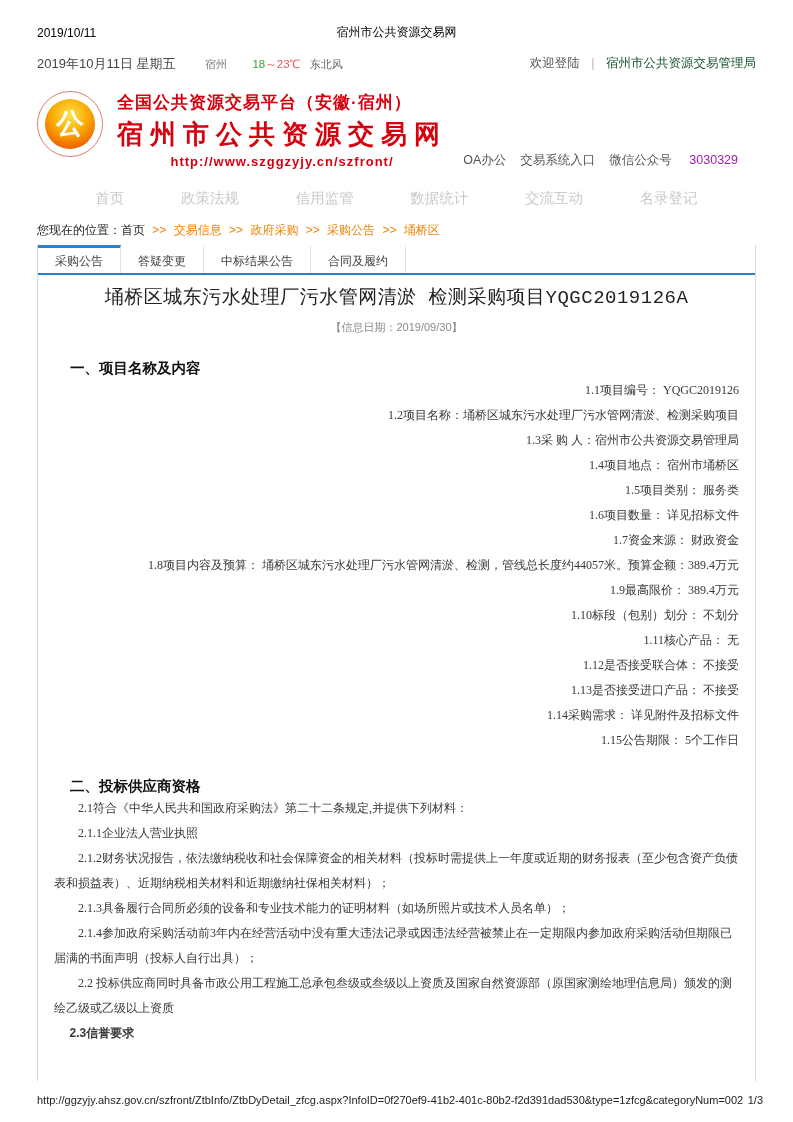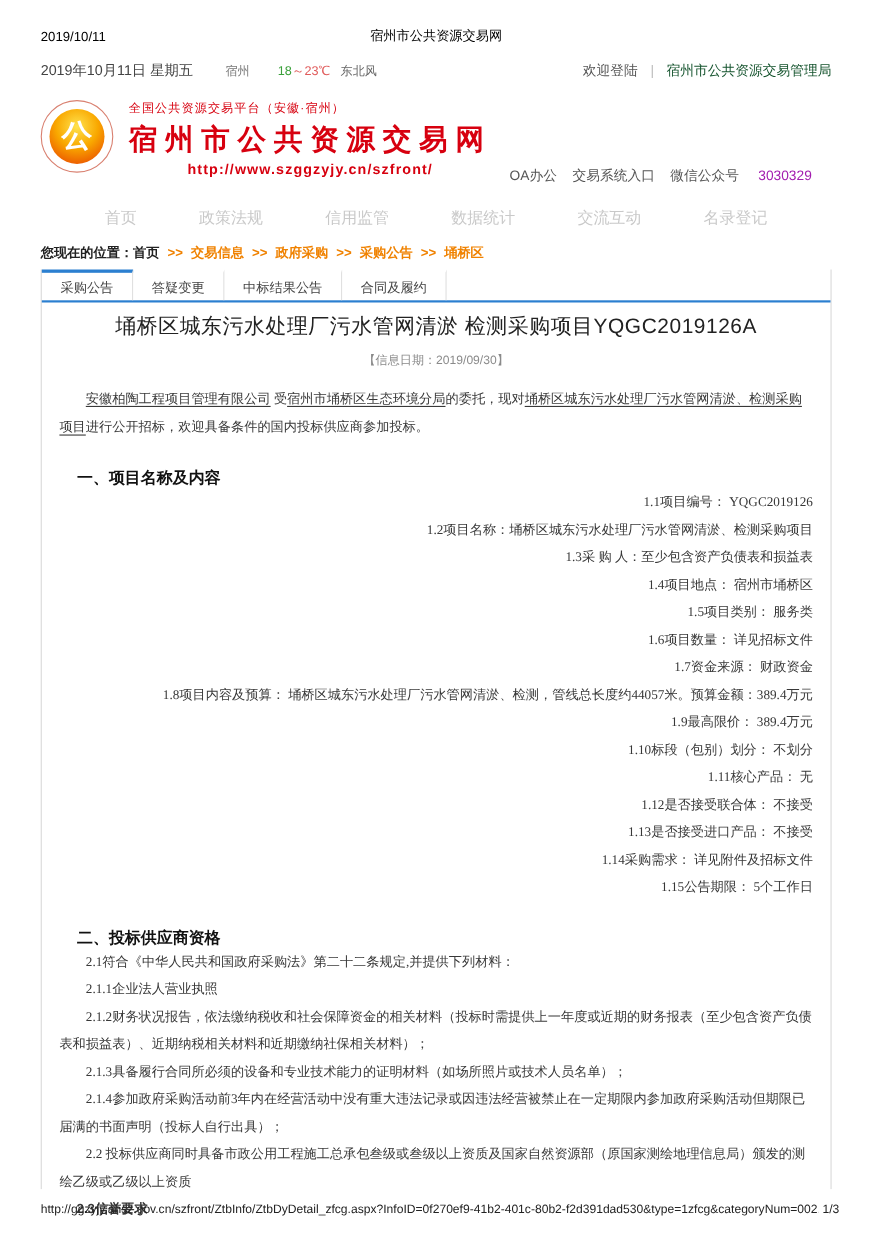--- a/index.html
+++ b/index.html
@@ -12,65 +12,65 @@
   .print-header { display:flex; align-items:center; padding-top:24px; font-size:12px; color:#000; }
   .ph-left  { width:200px; }
   .ph-center{ flex:1; text-align:center; }
   .ph-right { width:200px; }
   .print-footer { position:absolute; left:37px; right:30px; bottom:16px;
                   display:flex; justify-content:space-between; font-size:11px; color:#222; white-space:nowrap; }
   .pf-url { overflow:hidden; }
   .pf-page{ margin-left:4px; }
 
   
-  .topbar { display:flex; justify-content:space-between; align-items:flex-end; margin-top:14px; font-size:12.5px; color:#555; }
+  .topbar { display:flex; justify-content:space-between; align-items:flex-start; margin-top:14px; font-size:12.5px; color:#555; }
   .tb-date { font-size:13px; color:#444; }
   .tb-city { margin-left:26px; font-size:11px; color:#777; }
   .tb-temp { margin-left:22px; font-size:11.5px; }
   .t-low  { color:#3ba03b; }
   .t-high { color:#e05a5a; }
   .tb-wind { margin-left:6px; font-size:11px; color:#666; }
   .tb-div { margin:0 8px; color:#bbb; }
   .tb-org { color:#14532d; cursor:pointer; text-decoration:none; }
 
   
   .header { position:relative; display:flex; margin-top:18px; height:82px; }
   .logo { width:66px; height:66px; border-radius:50%; background:#fff; border:1.5px solid #d98070;
           display:flex; align-items:center; justify-content:center; flex:none; cursor:pointer; }
   .logo-inner { width:50px; height:50px; border-radius:50%; color:#fff; font-weight:bold; font-size:28px;
           background:radial-gradient(circle at 50% 32%, #ffe24d 0%, #f9a800 45%, #ee6500 78%, #e43d00 100%);
           display:flex; align-items:center; justify-content:center; }
   .brand { margin-left:14px; }
-  .brand-top  { color:#d7000f; font-weight:normal; font-size:11px; letter-spacing:1px; }
+  .brand-top  { color:#d7000f; font-weight:bold; font-size:17px; letter-spacing:1px; }
   .brand-name { color:#d7000f; font-weight:bold; font-size:26px; letter-spacing:7px; margin-top:3px; white-space:nowrap; }
   .brand-url  { color:#d7000f; font-weight:bold; font-size:13px; letter-spacing:1px; margin-top:2px; text-align:center; cursor:pointer; }
   .header-right { position:absolute; right:18px; bottom:4px; font-size:12.5px; color:#555; white-space:nowrap; }
   .header-right .hl { color:#555; margin-left:14px; cursor:pointer; text-decoration:none; }
   .wechat-num { margin-left:14px; color:#a21caf; }
 
   
   .nav { display:flex; justify-content:space-around; margin-top:16px; padding:0 30px; }
   .nav-item { color:#c9c9c9; font-size:14.5px; cursor:pointer; }
 
   
-  .breadcrumb { margin-top:14px; font-size:12px; font-weight:bold; color:#222; white-space:nowrap; }
+  .breadcrumb { margin-top:14px; font-size:12px; font-weight:normal; color:#222; white-space:nowrap; }
   .bc-home { color:#222; cursor:pointer; }
   .bc-sep  { color:#f08200; margin:0 4px; }
   .bc-link { color:#f08200; cursor:pointer; text-decoration:none; }
 
   
   .main { margin-top:6px; border-left:1px solid #d9d9d9; border-right:1px solid #d9d9d9;
           height:836px; }
   .tabs { display:flex; border-bottom:2px solid #2b7fd0; }
   .tab  { padding:0 17px; height:28px; line-height:26px; font-size:12px; color:#444;
           border-right:1px solid #e0e0e0; border-top:3px solid transparent; cursor:pointer; }
   .tab.active { border-top:3px solid #2b7fd0; font-weight:normal; }
 
   .content { padding:0 16px; font-family:"Liberation Serif", serif; font-size:12px; color:#383838; }
-  .title { font-family:Liberation Sans, sans-serif; font-weight:normal; font-size:19px; color:#222;
+  .title { font-family:Liberation Mono, monospace; font-weight:normal; font-size:19px; color:#222;
            text-align:center; margin-top:9px; letter-spacing:0.5px; }
   .info-date { text-align:center; font-size:11px; color:#8a8a8a; margin-top:10px; font-family:"Liberation Sans", sans-serif; }
   .subtitle { font-size:13.5px; color:#222; text-align:center; margin-top:24px; font-family:"Liberation Sans", sans-serif; }
   .intro { margin-top:14px; line-height:26px; text-indent:2em; }
   .u { text-decoration:underline; text-underline-offset:3px; }
   .sec-h { font-size:14.5px; color:#111; margin-top:24px; padding-left:16px; font-family:Liberation Serif, serif; }
   .item { line-height:25px; padding-left:18px;text-align:right; }
   .para { line-height:25px; text-indent:2em; }
   .para.bold { font-weight:bold; text-indent:1.3em; font-family:"Liberation Sans", sans-serif; font-size:12px; }
 </style>
@@ -136,28 +136,27 @@
     <div class="tab active">采购公告</div>
         <div class="tab">答疑变更</div>
         <div class="tab">中标结果公告</div>
         <div class="tab">合同及履约</div>
       </div>
 
     <div class="content">
       <h1 class="title">埇桥区城东污水处理厂污水管网清淤 检测采购项目YQGC2019126A</h1>
       <div class="info-date">【信息日期：2019/09/30】</div>
 
-      <p class="intro"><span class="u">安徽柏陶工程项目管理有限公司</span><span> 受</span><span class="u">宿州市埇桥区生态环境分局</span><span>的委托，现对</span><span class="u">埇桥区城东污水处理厂污水管网清淤、检测采购项目</span><span>进行公开招标，欢迎具备条件的国内投标供应商参加投标。</span></p>
 
       <h3 class="sec-h">一、项目名称及内容</h3>
       <div>
 
       <p class="item">1.1项目编号：  YQGC2019126</p>
           <p class="item">1.2项目名称：埇桥区城东污水处理厂污水管网清淤、检测采购项目</p>
-          <p class="item">1.3采 购 人：至少包含资产负债表和损益表</p>
+          <p class="item">1.3采 购 人：宿州市公共资源交易管理局</p>
           <p class="item">1.4项目地点：  宿州市埇桥区</p>
           <p class="item">1.5项目类别：  服务类</p>
           <p class="item">1.6项目数量：  详见招标文件</p>
           <p class="item">1.7资金来源：  财政资金</p>
           <p class="item">1.8项目内容及预算：  埇桥区城东污水处理厂污水管网清淤、检测，管线总长度约44057米。预算金额：389.4万元</p>
           <p class="item">1.9最高限价：  389.4万元</p>
           <p class="item">1.10标段（包别）划分：  不划分</p>
           <p class="item">1.11核心产品：  无</p>
           <p class="item">1.12是否接受联合体：  不接受</p>
           <p class="item">1.13是否接受进口产品：  不接受</p>

